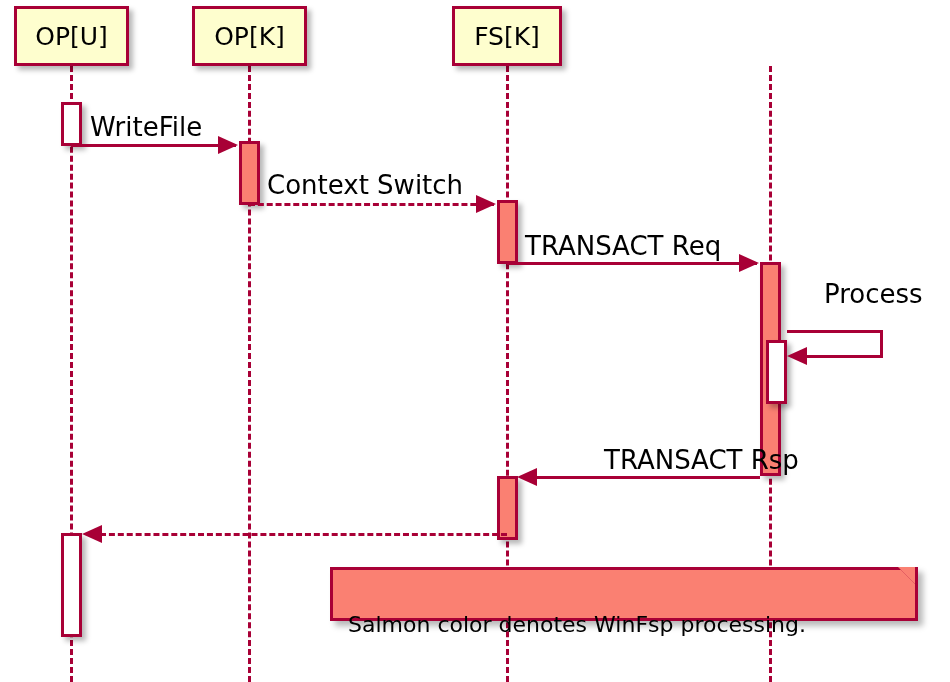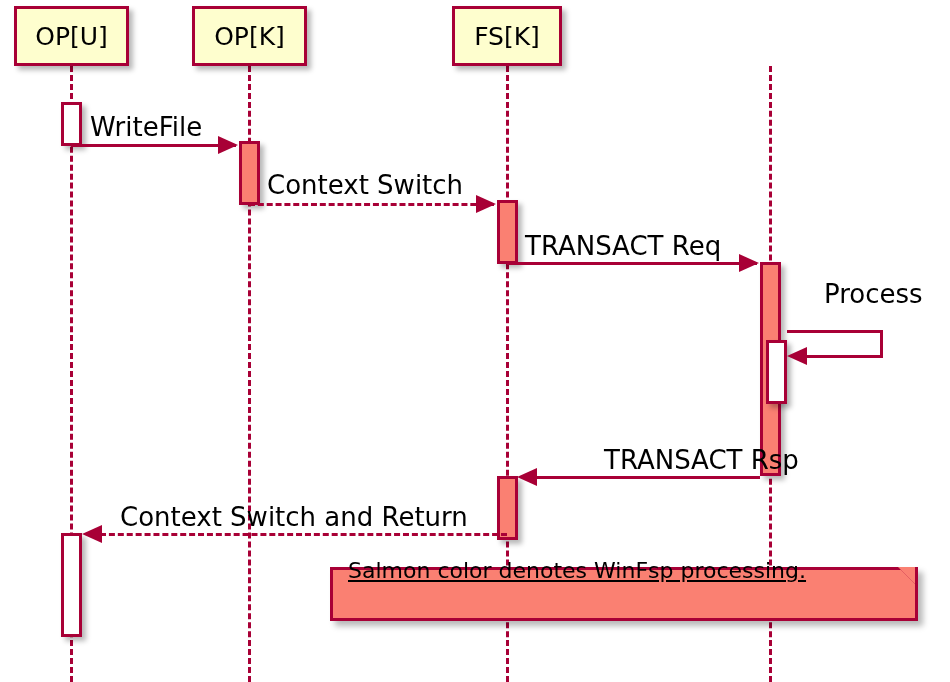--- a/index.html
+++ b/index.html
@@ -173,20 +173,19 @@
   <div class="msg-line" style="left:805px; top:355px; width:78px;"></div>
   <div class="arrowhead left" style="left:787px; top:347px;"></div>
   <div class="msg-label" style="left:800px; top:281px;margin-left:24px;">Process</div>
 
   <div class="msg-line" style="left:535px; top:476px; width:225px;"></div>
   <div class="arrowhead left" style="left:517px; top:468px;"></div>
   <div class="msg-label" style="left:556px; top:447px;margin-left:48px;">TRANSACT Rsp</div>
 
   <div class="msg-line dotted" style="left:100px; top:533px; width:407px;"></div>
   <div class="arrowhead left" style="left:82px; top:525px;"></div>
-  <div class="msg-label" style="left:120px; top:504px;">Context Switch and Return</div>
 
   <div class="note" style="left:330px; top:567px; width:588px; height:54px;"></div>
   <div class="note-fold" style="left:898px; top:567px;"></div>
   <div class="note-fold-inner" style="left:898px; top:567px;"></div>
-  <div class="note-text" style="left:348px; top:560px;text-decoration:underline;">Salmon color denotes WinFsp processing.</div>
+  <div class="note-text" style="left:348px; top:614px;">Salmon color denotes WinFsp processing.</div>
 
 </div>
 
 </body></html>

